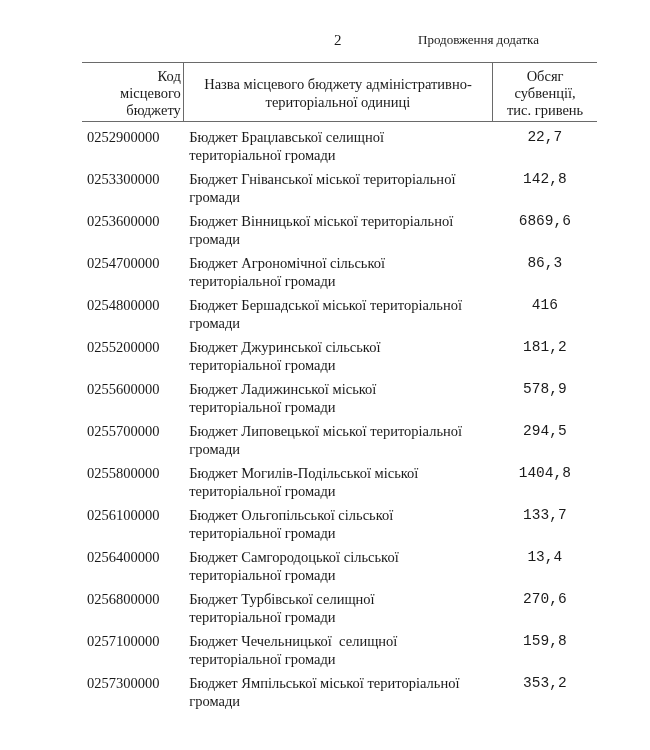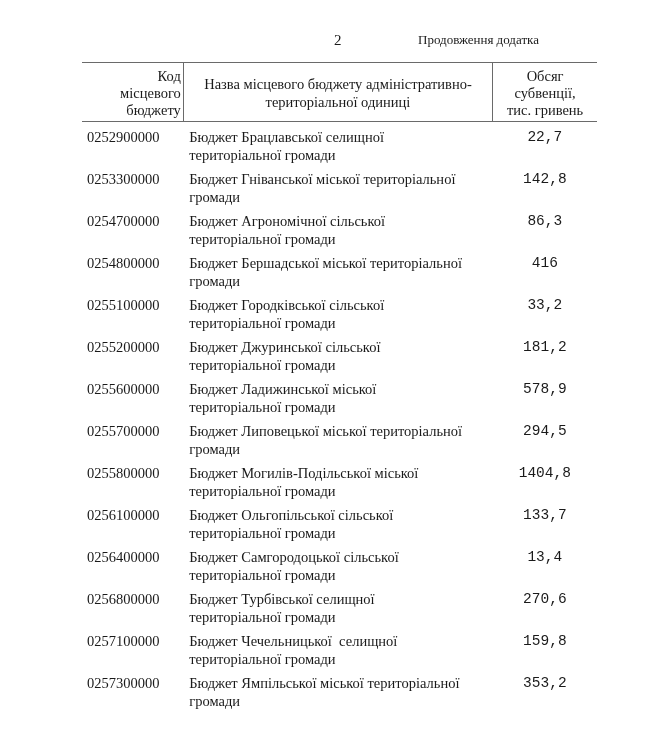--- a/index.html
+++ b/index.html
@@ -118,42 +118,42 @@
       </tr>
       <tr class="row">
         <td class="code">0253300000</td>
         <td class="name">
           <span class="name-line">Бюджет Гніванської міської територіальної</span>
           <span class="name-line">громади</span>
         </td>
         <td class="amount">142,8</td>
       </tr>
       <tr class="row">
+        <td class="code">0253600000</td>
+        <td class="name">
+          <span class="name-line">Бюджет Вінницької міської територіальної</span>
+          <span class="name-line">громади</span>
+        </td>
+        <td class="amount">6869,6</td>
+      </tr>
+      <tr class="row">
         <td class="code">0254700000</td>
         <td class="name">
           <span class="name-line">Бюджет Агрономічної сільської</span>
           <span class="name-line">територіальної громади</span>
         </td>
         <td class="amount">86,3</td>
       </tr>
       <tr class="row">
         <td class="code">0254800000</td>
         <td class="name">
           <span class="name-line">Бюджет Бершадської міської територіальної</span>
           <span class="name-line">громади</span>
         </td>
         <td class="amount">416</td>
-      </tr>
-      <tr class="row">
-        <td class="code">0255100000</td>
-        <td class="name">
-          <span class="name-line">Бюджет Городківської сільської</span>
-          <span class="name-line">територіальної громади</span>
-        </td>
-        <td class="amount">33,2</td>
       </tr>
       <tr class="row">
         <td class="code">0255200000</td>
         <td class="name">
           <span class="name-line">Бюджет Джуринської сільської</span>
           <span class="name-line">територіальної громади</span>
         </td>
         <td class="amount">181,2</td>
       </tr>
       <tr class="row">

